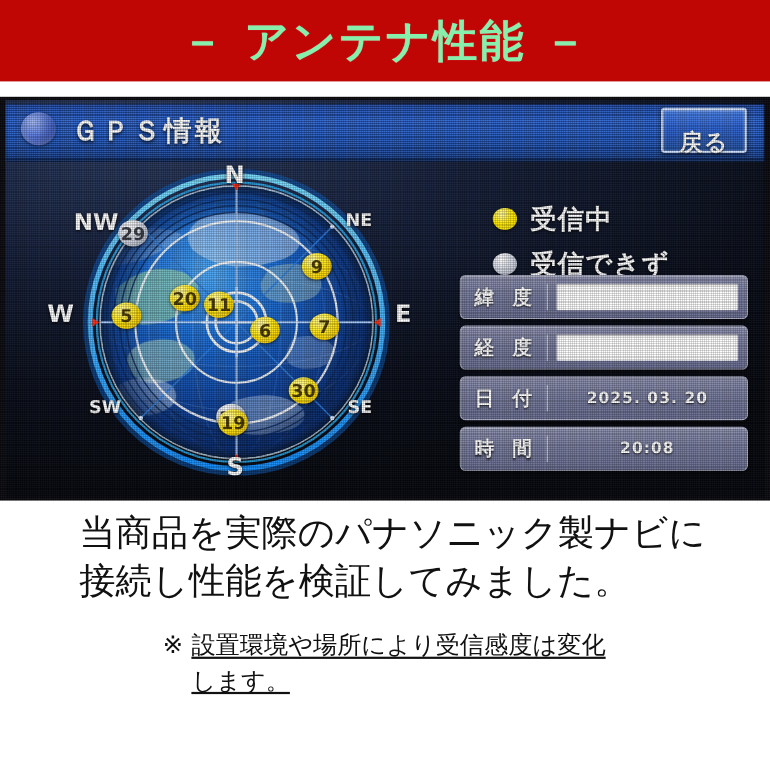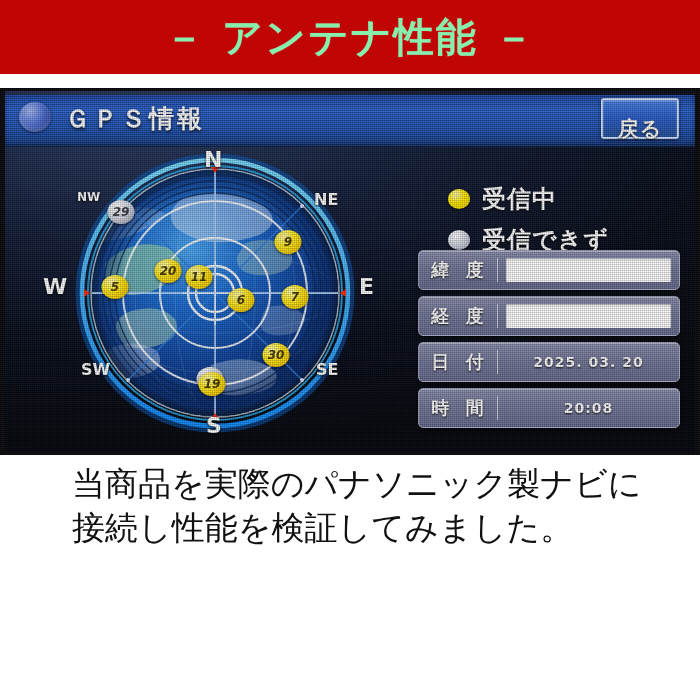--- a/index.html
+++ b/index.html
@@ -90,32 +90,31 @@
     position:absolute;color:#ffffff;font-weight:700;
     font-family:"DejaVu Sans","Liberation Sans",sans-serif;
     text-shadow:0 1px 3px rgba(0,0,0,.9);
     z-index:12;
   }
   .c-n{left:169px;top:4px;font-size:22px;}
   .c-s{left:171px;top:270px;font-size:22px;}
   .c-e{left:324px;top:131px;font-size:22px;}
   .c-w{left:8px;top:131px;font-size:22px;}
   .c-ne{left:279px;top:47px;font-size:16px;}
-  .c-nw{left:42px;top:47px;font-size:12px;}
+  .c-nw{left:32px;top:47px;font-size:21px;}
   .c-se{left:281px;top:217px;font-size:16px;}
   .c-sw{left:46px;top:217px;font-size:16px;}
 
   .sat{
     position:absolute;width:27px;height:24px;border-radius:50%;
     display:flex;align-items:center;justify-content:center;
-    font-size:12px;font-weight:700;
+    font-size:16px;font-weight:700;
     font-family:"DejaVu Sans","Liberation Sans",sans-serif;
     z-index:15;transform:translate(-50%,-50%);
     box-shadow:0 1px 3px rgba(0,0,0,.6);
-    font-style:italic;
   }
   .sat.on{
     background:radial-gradient(circle at 36% 28%,#fff9a8 0%,#ffe91f 40%,#f0c800 75%,#c9a200 100%);
     color:#4a3a00;
   }
   .sat.off{
     background:radial-gradient(circle at 36% 28%,#ffffff 0%,#d9dce6 45%,#a9aebd 80%,#8e93a3 100%);
     color:#3a3d47;
   }
 
@@ -354,14 +353,22 @@
       </div>
 
     </div>
   </div>
 
   <div class="caption">
     <div class="caption-line">当商品を実際のパナソニック製ナビに</div>
     <div class="caption-line">接続し性能を検証してみました。</div>
   </div>
 
+  <div class="note">
+    <span class="note-line">
+      <span class="note-mark">※</span><span class="note-u">設置環境や場所により受信感度は変化</span>
+    </span>
+    <span class="note-line">
+      <span class="note-indent"></span><span class="note-u">します。</span>
+    </span>
+  </div>
 
 </div>
 
 </body></html>

